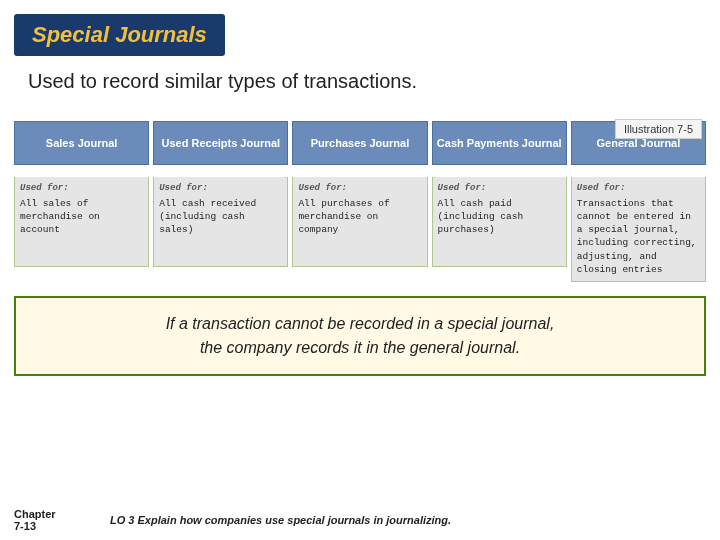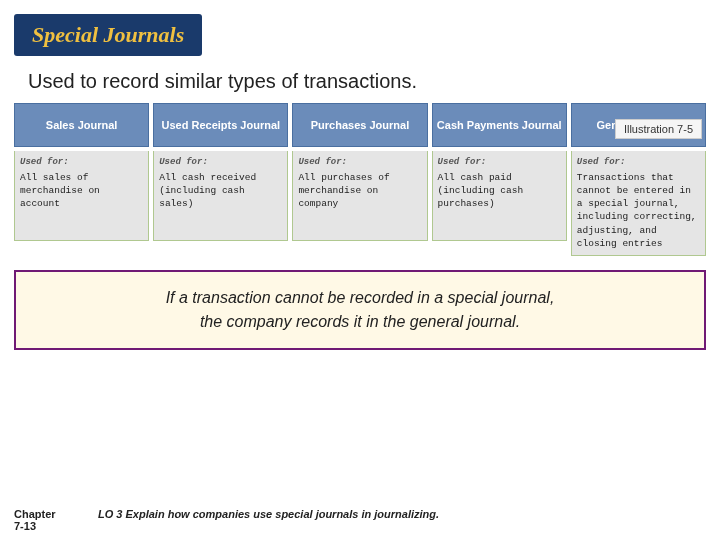--- a/index.html
+++ b/index.html
@@ -21,21 +21,20 @@
       padding: 0;
     }
 
     
     .title-bar {
       background: #1a3a6b;
       padding: 8px 18px;
       margin: 14px 20px 0 14px;
       display: inline-block;
       border-radius: 3px;
-      font-family: Liberation Serif, serif;
     }
     .title-bar span {
       color: #f0c040;
       font-size: 22px;
       font-weight: bold;
       font-style: italic;
     }
 
     
     .subtitle {
@@ -63,21 +62,22 @@
       flex-direction: row;
       gap: 4px;
       margin: 10px 14px 0 14px;
       align-items: flex-start;
     }
 
     .journal-col {
       flex: 1;
       display: flex;
       flex-direction: column;
-      gap: 4px;
+      gap: 12px;
+      margin-top: 18px;
     }
 
     .journal-header {
       background: #6b8cba;
       color: #ffffff;
       text-align: center;
       font-size: 11px;
       font-weight: bold;
       padding: 6px 4px;
       border: 1px solid #4a6fa0;
@@ -105,43 +105,44 @@
       font-weight: bold;
       color: #555;
       display: block;
       margin-bottom: 2px;
       font-size: 9px;
     }
 
     
     .note-box {
       background: #fff9e6;
-      border: 2px solid #701a75;
+      border: 2px solid #4d7c0f;
       margin: 14px 14px 0 14px;
       padding: 14px 20px;
       text-align: center;
     }
 
     .note-box p {
       font-size: 16px;
       color: #222;
       font-style: italic;
       line-height: 1.5;
     }
 
     
     .footer {
       position: absolute;
       bottom: 8px;
       left: 0;
       right: 0;
       display: flex;
       flex-direction: row;
+      align-items: center;
       padding: 0 14px;
-      gap: 24px;
+      gap: 36px;
     }
 
     .chapter-label {
       font-size: 11px;
       color: #222;
       min-width: 60px;
       font-weight: bold;
     }
 
     .footer-text {

